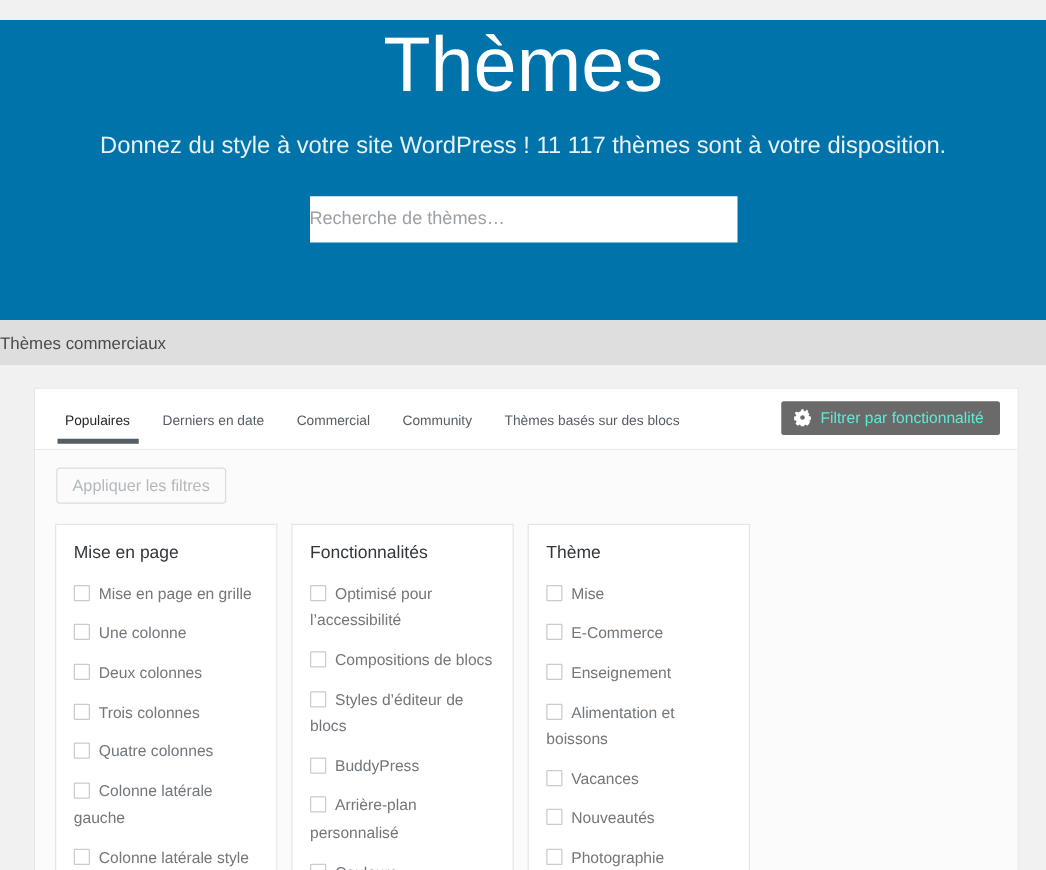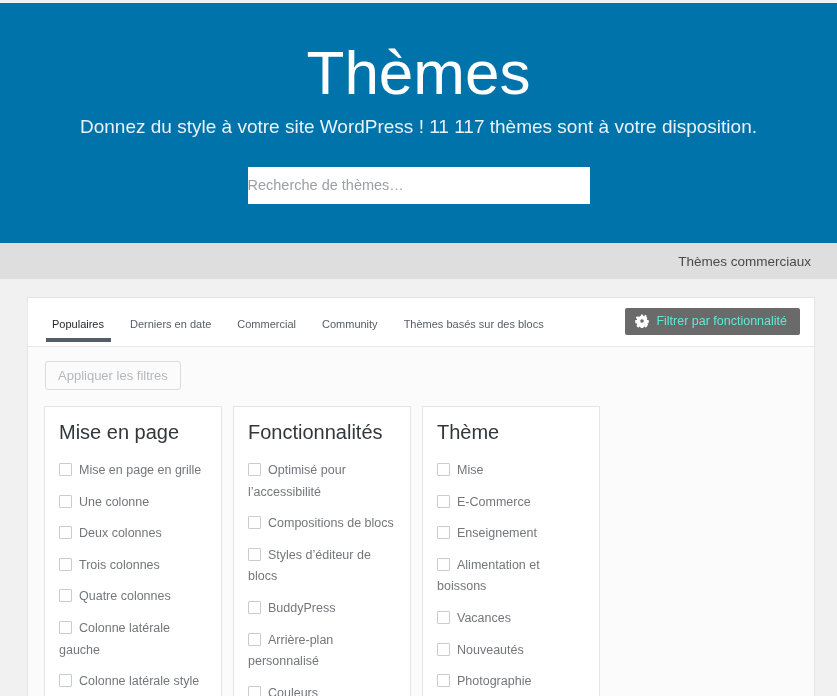--- a/index.html
+++ b/index.html
@@ -15,22 +15,22 @@
 
   
   .hero {
     background: #0073aa;
     height: 240px;
     width: 100%;
     text-align: center;
     position: relative;
   }
   .hero-title {
-    margin: 3px;
-    padding-top: 34px;
+    margin: 16px;
+    padding-top: 1px;
     font-size: 62px;
     font-weight: 300;
     line-height: 1.15;
     color: #ffffff;
     letter-spacing: 0px;
   }
   .hero-subtitle {
     margin: 6px 0 0 0;
     font-size: 19px;
     font-weight: 400;
@@ -56,21 +56,21 @@
   }
   .hero-search-input::placeholder { color: #9aa0a6; }
 
   
   .subnav {
     background: #dedede;
     height: 36px;
     width: 100%;
     display: flex;
     align-items: center;
-    justify-content: flex-end;
+    justify-content: flex-start;
     padding-right: 26px;
   }
   .subnav-link {
     font-size: 13.5px;
     color: #4a4a4a;
     text-decoration: none;
     cursor: pointer;
   }
 
   
@@ -167,21 +167,21 @@
     margin-top: 16px;
   }
   .filter-card {
     background: #ffffff;
     border: 1px solid #e5e5e5;
     width: 178px;
     padding: 13px 14px 12px 14px;
     align-self: flex-start;
   }
   .filter-card-title {
-    font-size: 20px;
+    font-size: 14px;
     color: #32373c;
     font-weight: 400;
     margin: 0 0 14px 0;
     line-height: 1.2;
   }
   .filter-list { list-style: none; margin: 0; padding: 0; }
   .filter-item {
     margin-bottom: 10px;
     line-height: 1.35;
     cursor: pointer;

